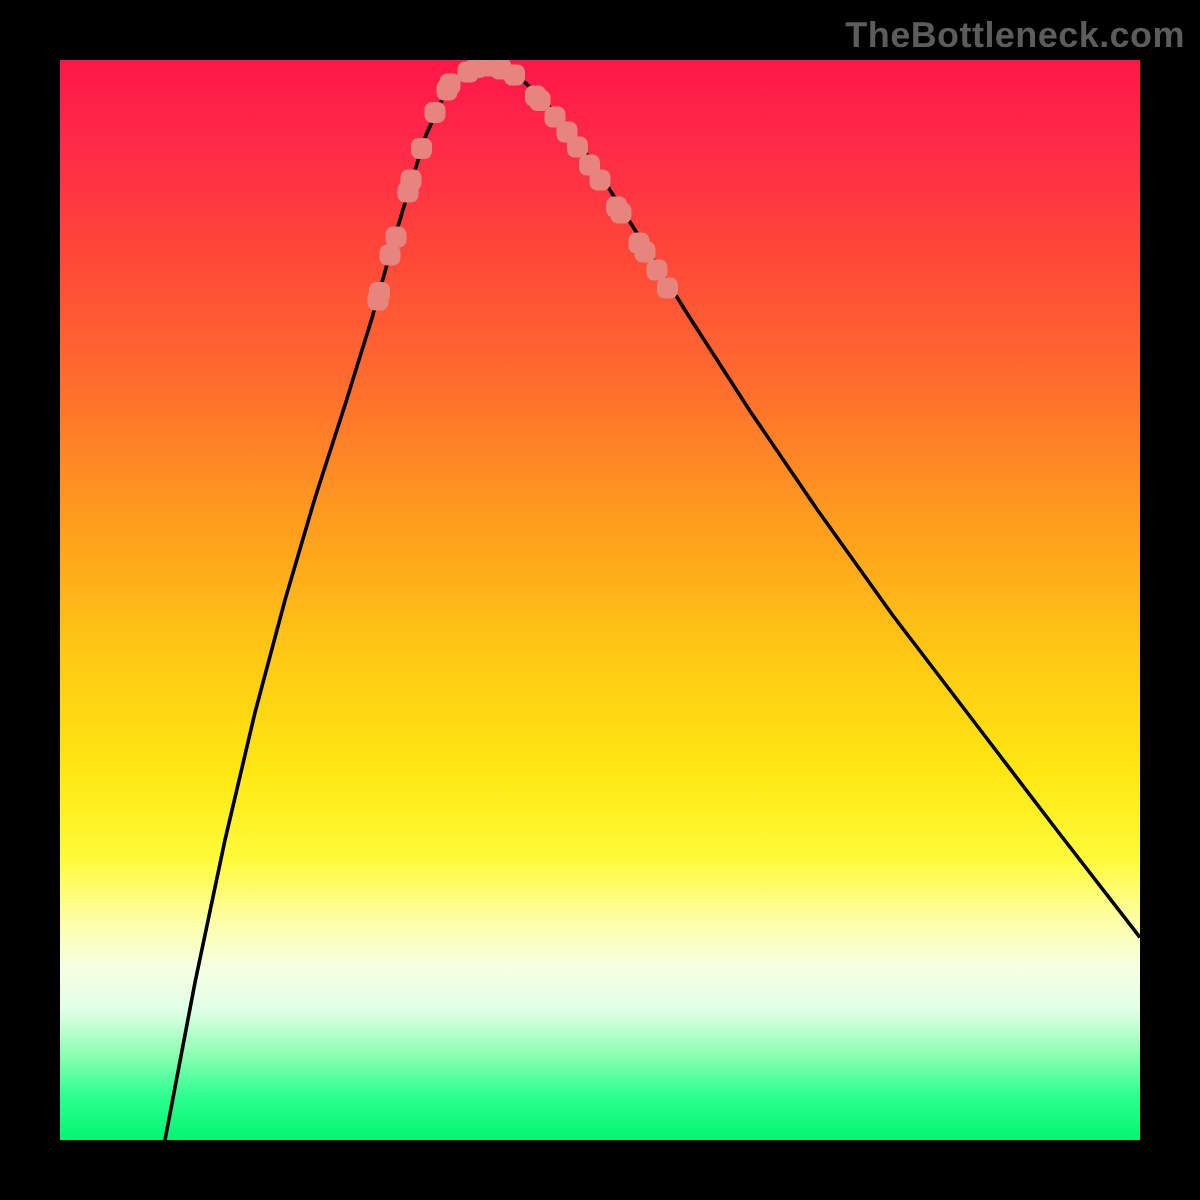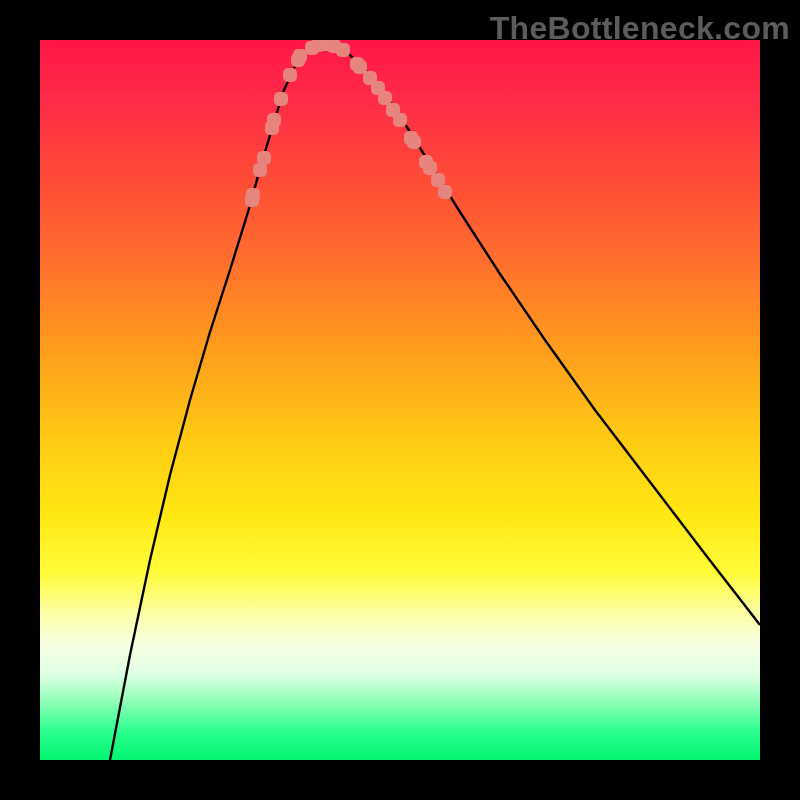--- a/index.html
+++ b/index.html
@@ -35,21 +35,21 @@
       #8dffb4 92%,
       #2bff8f 96%,
       #03f571 100%);
   }
   .watermark {
     position: absolute;
     top: 10px;
     right: 10px;
     font-family: Arial, Helvetica, sans-serif;
     font-weight: 700;
-    font-size: 32px;
+    font-size: 24px;
     color: #5c5c5c;
     letter-spacing: 0.3px;
   }
   svg.overlay {
     position: absolute;
     inset: 0;
   }
 </style>
 </head>
 <body>

